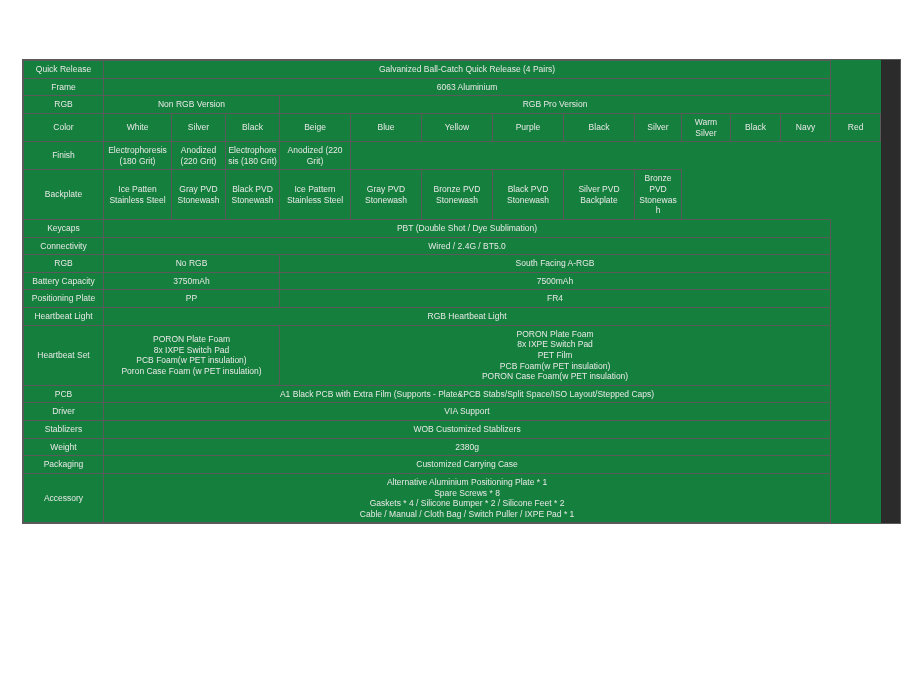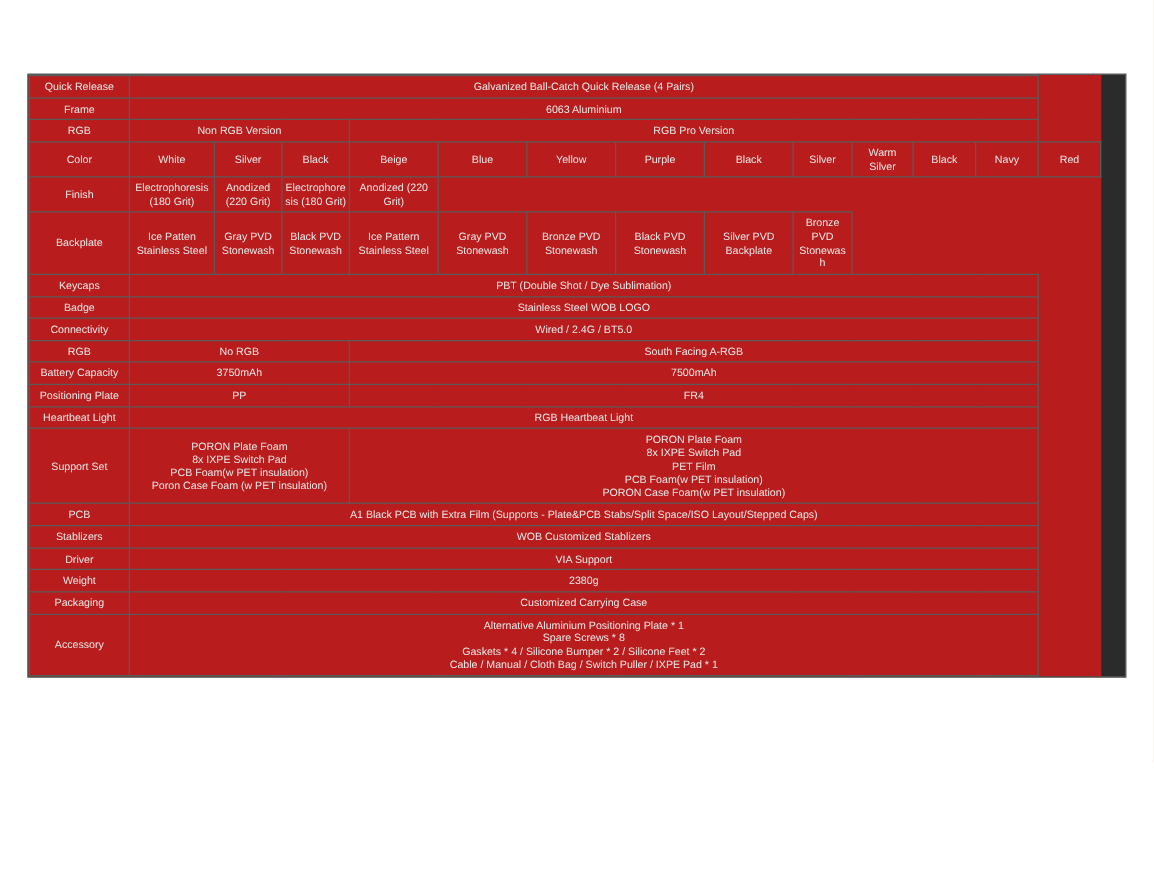--- a/index.html
+++ b/index.html
@@ -18,21 +18,21 @@
     top: 59px;
     width: 879px;
     box-sizing: border-box;
     background: #2b2b2b;
     border: 1px solid #5a5a5a;
   }
   table.spec {
     border-collapse: collapse;
     width: 798px;
     table-layout: fixed;
-    background: #b91c1c;
+    background: #15803d;
   }
   table.spec td {
     border: 1px solid #5a5a5a;
     color: #e8e8e8;
     font-size: 8.5px;
     line-height: 1.25;
     text-align: center;
     vertical-align: middle;
     padding: 3px 2px;
     word-wrap: break-word;
@@ -118,24 +118,20 @@
           <td>Bronze PVD Stonewash</td>
           <td>Black PVD Stonewash</td>
           <td>Silver PVD Backplate</td>
           <td>Bronze PVD Stonewash</td>
         </tr>
         <tr>
           <td class="label">Keycaps</td>
           <td colspan="12">PBT (Double Shot / Dye Sublimation)</td>
         </tr>
         <tr>
-          <td class="label">Badge</td>
-          <td colspan="12">Stainless Steel WOB LOGO</td>
-        </tr>
-        <tr>
           <td class="label">Connectivity</td>
           <td colspan="12">Wired / 2.4G / BT5.0</td>
         </tr>
         <tr>
           <td class="label">RGB</td>
           <td colspan="3">No RGB</td>
           <td colspan="9">South Facing A-RGB</td>
         </tr>
         <tr>
           <td class="label">Battery Capacity</td>
@@ -145,35 +141,35 @@
         <tr>
           <td class="label">Positioning Plate</td>
           <td colspan="3" class="yellow">PP</td>
           <td colspan="9" class="yellow">FR4</td>
         </tr>
         <tr>
           <td class="label">Heartbeat Light</td>
           <td colspan="12">RGB Heartbeat Light</td>
         </tr>
         <tr>
-          <td class="label">Support Set</td>
+          <td class="label">Heartbeat Set</td>
           <td colspan="3" class="multi">PORON Plate Foam<br>8x IXPE Switch Pad<br>PCB Foam(w PET insulation)<br>Poron Case Foam (w PET insulation)</td>
           <td colspan="9" class="multi">PORON Plate Foam<br>8x IXPE Switch Pad<br>PET Film<br>PCB Foam(w PET insulation)<br>PORON Case Foam(w PET insulation)</td>
         </tr>
         <tr>
           <td class="label">PCB</td>
           <td colspan="12">A1 Black PCB with Extra Film (Supports - Plate&amp;PCB Stabs/Split Space/ISO Layout/Stepped Caps)</td>
         </tr>
         <tr>
+          <td class="label">Driver</td>
+          <td colspan="12">VIA Support</td>
+        </tr>
+        <tr>
           <td class="label">Stablizers</td>
           <td colspan="12">WOB Customized Stablizers</td>
-        </tr>
-        <tr>
-          <td class="label">Driver</td>
-          <td colspan="12">VIA Support</td>
         </tr>
         <tr>
           <td class="label">Weight</td>
           <td colspan="12">2380g</td>
         </tr>
         <tr>
           <td class="label">Packaging</td>
           <td colspan="12">Customized Carrying Case</td>
         </tr>
         <tr>

